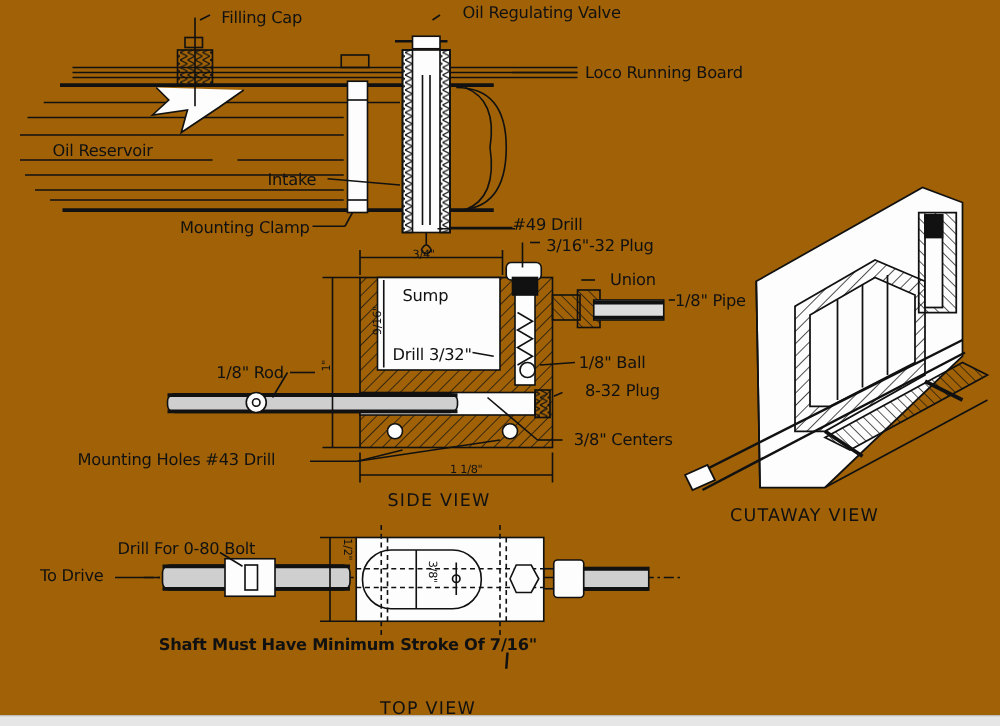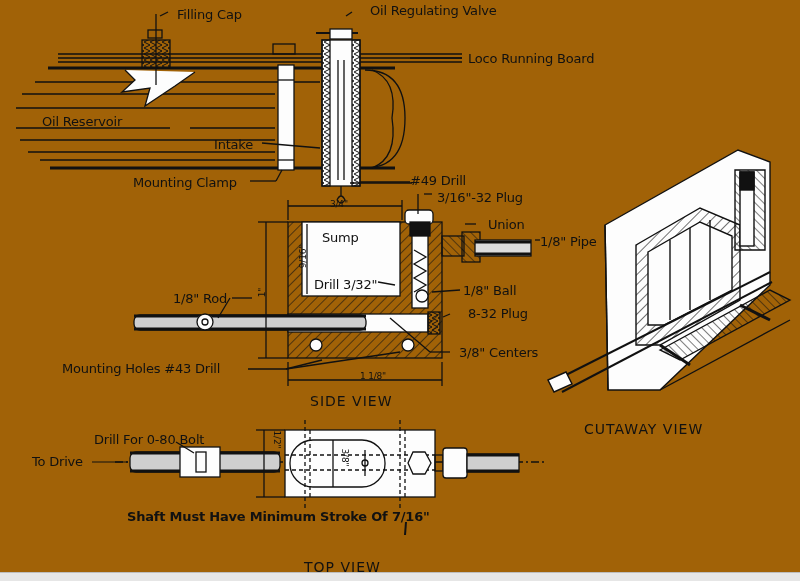--- a/index.html
+++ b/index.html
@@ -194,21 +194,21 @@
   <g stroke="#111" stroke-width="1.2" fill="none">
     <line x1="92" y1="462" x2="128" y2="462"></line>
   </g>
 </svg>
 
 <span class="lbl" style="left:177px;top:8px;">Filling Cap</span>
 <span class="lbl" style="left:370px;top:4px;">Oil Regulating Valve</span>
 <span class="lbl" style="left:468px;top:52px;">Loco Running Board</span>
 <span class="lbl" style="left:42px;top:115px;">Oil Reservoir</span>
 <span class="lbl" style="left:214px;top:138px;">Intake</span>
-<span class="lbl" style="left:133px;top:176px;">Mounting Clamp</span>
+<span class="lbl" style="left:144px;top:176px;">Mounting Clamp</span>
 <span class="lbl" style="left:410px;top:174px;">#49 Drill</span>
 
 <span class="lbl" style="left:437px;top:191px;">3/16"-32 Plug</span>
 <span class="lbl" style="left:488px;top:218px;">Union</span>
 <span class="lbl" style="left:540px;top:235px;">1/8" Pipe</span>
 <span class="lbl" style="left:322px;top:231px;text-align:center;">Sump</span>
 <span class="lbl" style="left:314px;top:278px;">Drill 3/32"</span>
 <span class="lbl" style="left:463px;top:284px;">1/8" Ball</span>
 <span class="lbl" style="left:173px;top:292px;">1/8" Rod</span>
 <span class="lbl" style="left:468px;top:307px;">8-32 Plug</span>
@@ -222,17 +222,17 @@
 
 <span class="lbl view" style="left:310px;top:394px;">SIDE VIEW</span>
 
 <span class="lbl" style="left:94px;top:433px;">Drill For 0-80 Bolt</span>
 <span class="lbl" style="left:32px;top:455px;">To Drive</span>
 <span class="lbl dim" style="left:268px;top:435px;transform:rotate(90deg);">1/2"</span>
 <span class="lbl dim" style="left:336px;top:453px;transform:rotate(90deg);">3/8"</span>
 <span class="lbl" style="left:127px;top:510px;font-weight:bold;">Shaft Must Have Minimum Stroke Of 7/16"</span>
 <span class="lbl view" style="left:304px;top:560px;">TOP VIEW</span>
 
-<span class="lbl view" style="left:584px;top:422px;">CUTAWAY VIEW</span>
+<span class="lbl view" style="left:584px;top:406px;">CUTAWAY VIEW</span>
 
 
 </div>
 <div id="bottom-bar"></div>
 
 </body></html>

